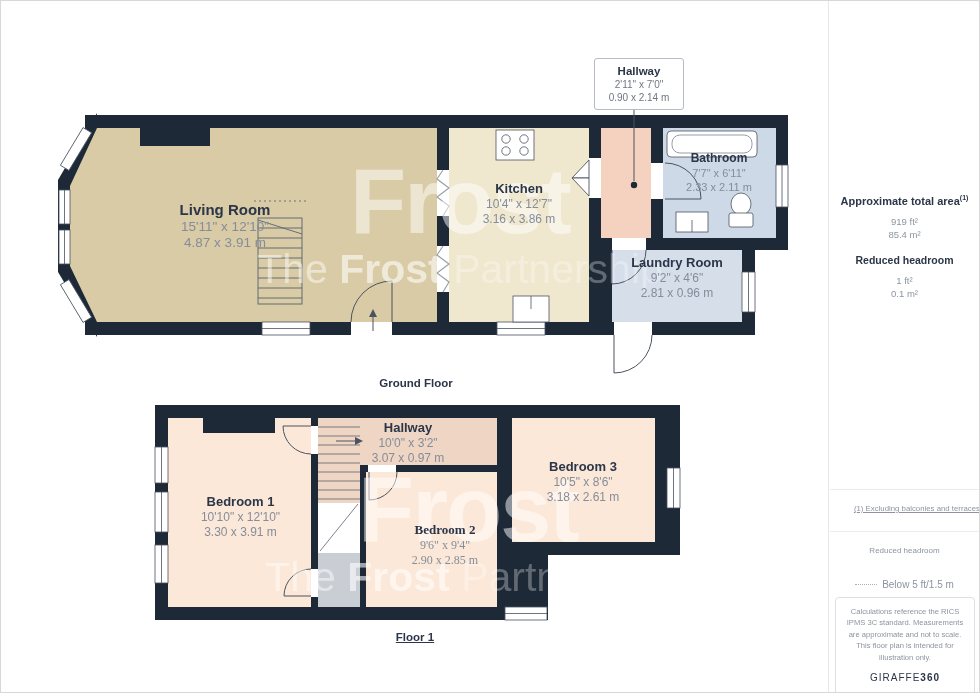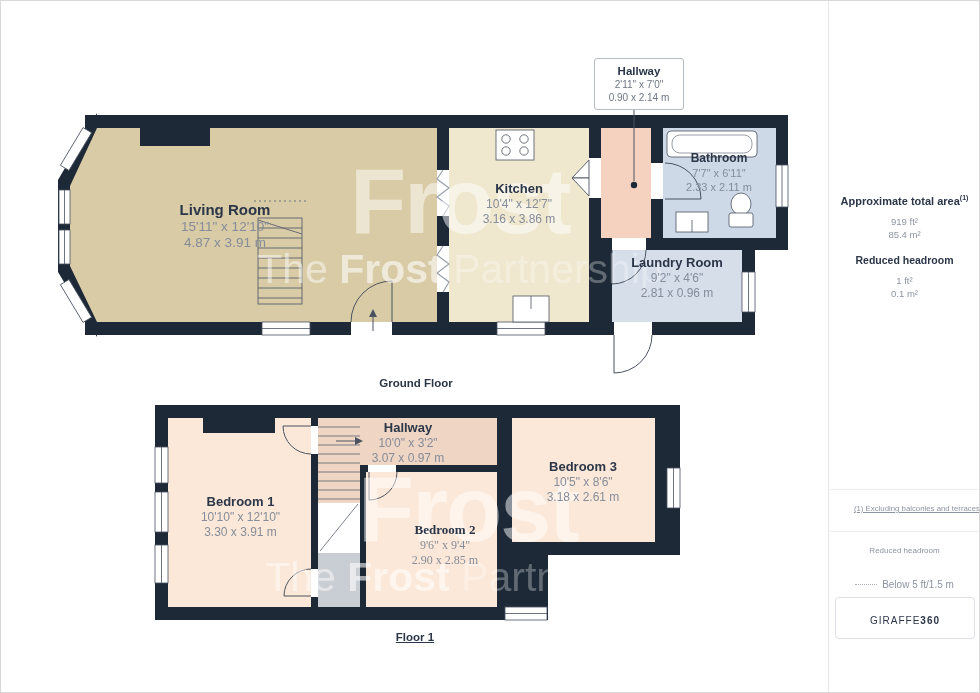--- a/index.html
+++ b/index.html
@@ -305,18 +305,19 @@
     <div class="sb-note">(1) Excluding balconies and terraces</div>
     <div class="hdiv" style="top:531px;"></div>
 
     <div class="sb-legend-title">Reduced headroom</div>
     <div class="sb-legend-row">
       <span class="dotted-sample"></span>
       <span>Below 5 ft/1.5 m</span>
     </div>
 
     <div class="sb-box">
+      <div>Calculations reference the RICS IPMS 3C standard. Measurements are approximate and not to scale. This floor plan is intended for illustration only.</div>
       <div class="sb-brand"><span>GIRAFFE</span><b>360</b></div>
     </div>
   </div>
 
   <div id="frame"></div>
 </div>
 
 </body></html>

